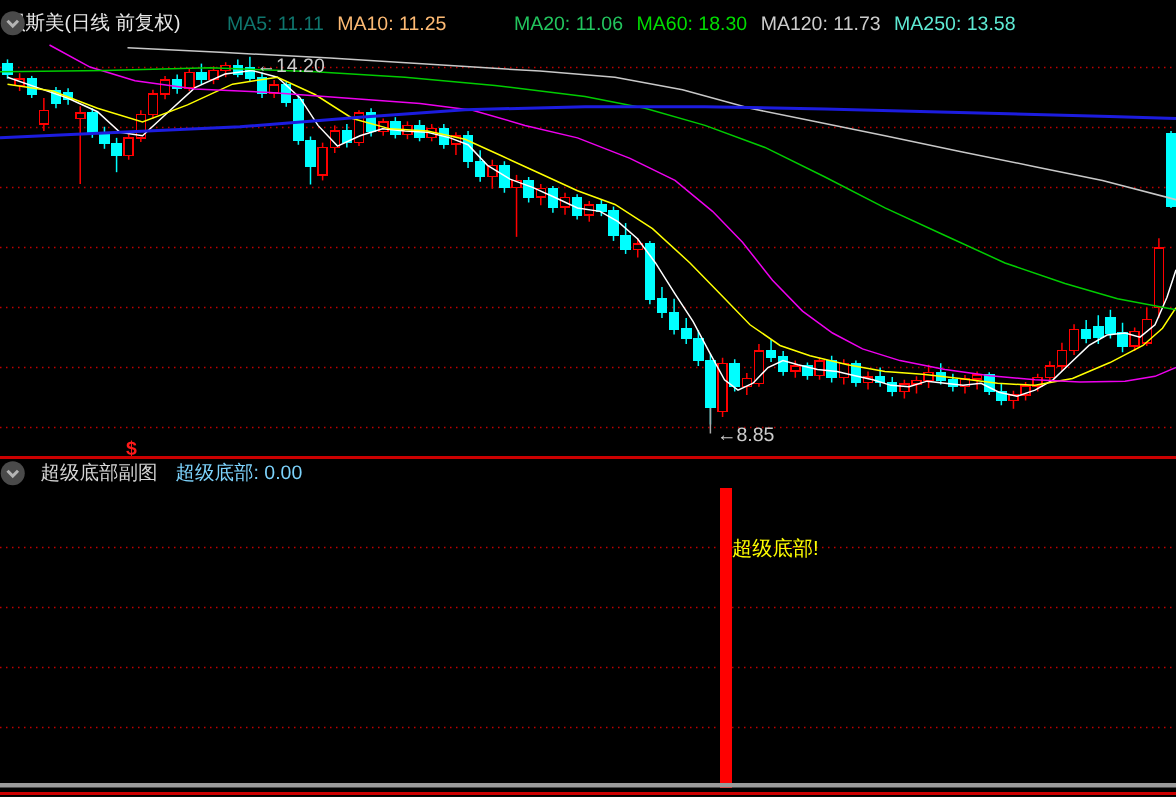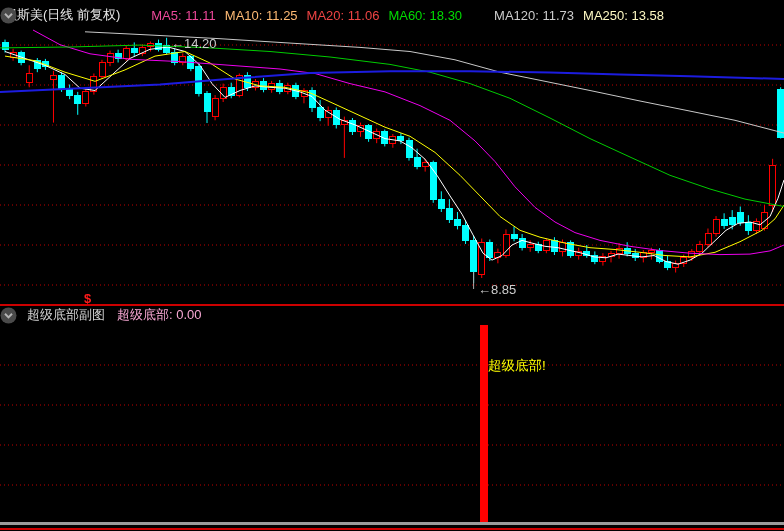--- a/index.html
+++ b/index.html
@@ -250,32 +250,32 @@
     </svg>
 
   <div class="hdr">
     <span class="title">贝斯美(日线 前复权)</span>
     <span class="chev">
       <svg width="17" height="17" viewBox="0 0 17 17">
         <circle cx="8.5" cy="8.5" r="8" fill="#4a4a4a"></circle>
         <polyline points="5,6.8 8.5,10.4 12,6.8" fill="none" stroke="#b4b4b4" stroke-width="2"></polyline>
       </svg>
     </span>
-    <span class="ma" style="color: #ec4899;">MA5: 11.11</span>
+    <span class="ma" style="color: #0f766e;">MA5: 11.11</span>
     <span class="ma" style="color: #fdba74;">MA10: 11.25</span>
-    <span class="ma" style="color: #ef4444;">MA20: 11.06</span>
+    <span class="ma" style="color: #22c55e; margin-left: 36px;">MA20: 11.06</span>
     <span class="ma" style="color: rgb(0, 221, 0);">MA60: 18.30</span>
-    <span class="ma" style="color: rgb(204, 204, 204); margin-left: 23px;">MA120: 11.73</span>
-    <span class="ma" style="color: #fef9c3; text-align: center;">MA250: 13.58</span>
+    <span class="ma" style="color: rgb(204, 204, 204);">MA120: 11.73</span>
+    <span class="ma" style="color: #5eead4; text-align: center;">MA250: 13.58</span>
   </div>
 
   <div class="subhdr">
     <span class="chev" style="margin-right:0;">
       <svg width="17" height="17" viewBox="0 0 17 17">
         <circle cx="8.5" cy="8.5" r="8" fill="#4a4a4a"></circle>
         <polyline points="5,6.8 8.5,10.4 12,6.8" fill="none" stroke="#b4b4b4" stroke-width="2"></polyline>
       </svg>
     </span>
     <span class="sub-title" style="color: rgb(212, 212, 212);">超级底部副图</span>
-    <span style="color: #f9a8d4;">超级底部: 0.00</span>
+    <span style="color: #7dd3fc;">超级底部: 0.00</span>
   </div>
 
 </div>
 
 </body></html>

